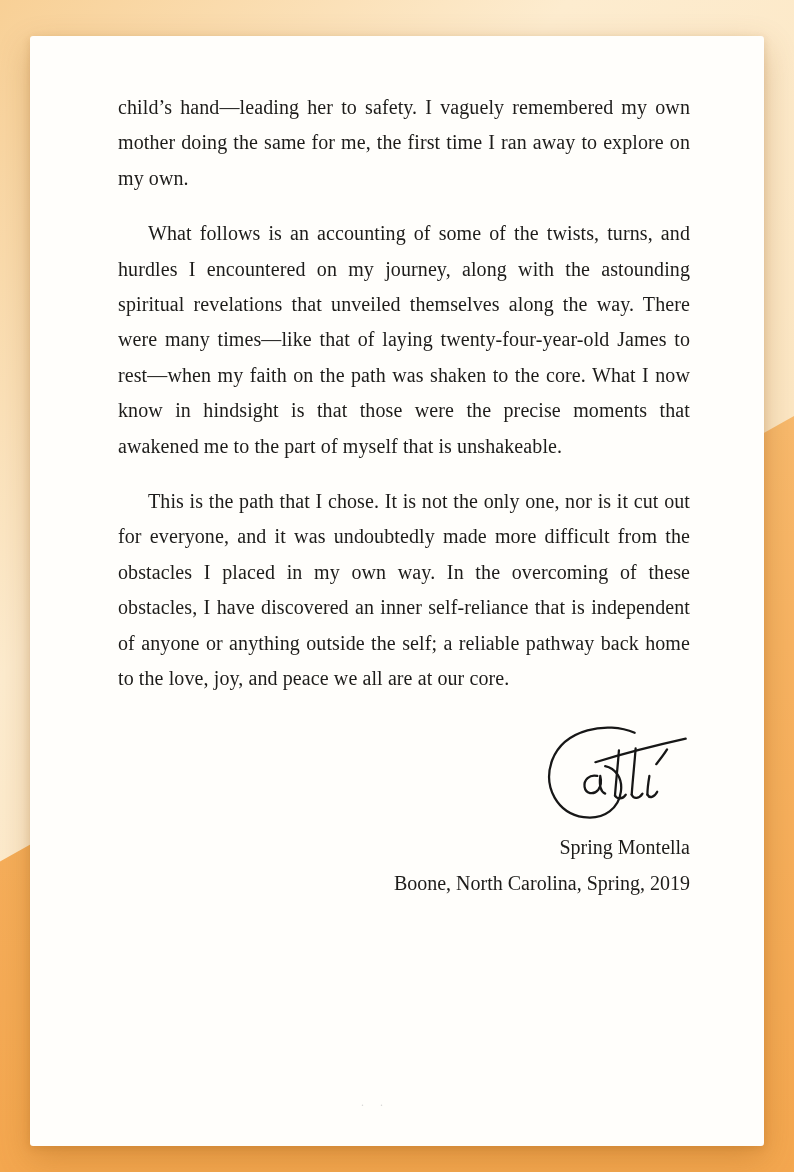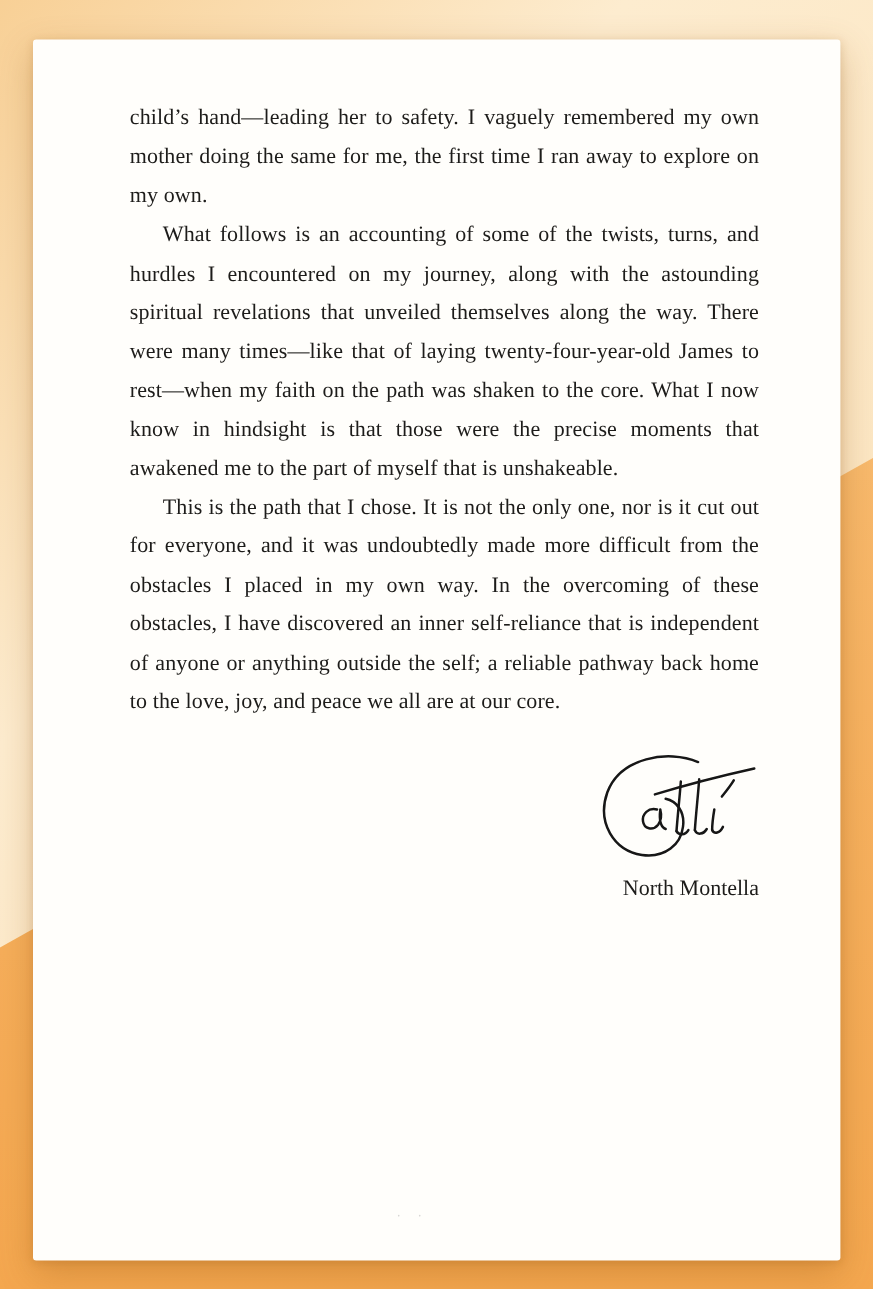--- a/index.html
+++ b/index.html
@@ -35,21 +35,21 @@
     font-family: Liberation Serif, serif;
   }
 
   .body-text .para {
     font-size: 20px;
     line-height: 35.4px;
     text-align: justify;
     color: #1d1c1a;
     letter-spacing: 0.1px;
   }
-  .body-text .para.indent { text-indent: 30px; }
+  .body-text .para.indent { text-indent: 30px; margin-top: 20px; }
 
   .signature-block {
     margin-top: 22px;
     text-align: right;
   }
   .sig-svg {
     display: inline-block;
     width: 158px;
     height: 110px;
     margin-right: -4px;
@@ -102,19 +102,20 @@
         <path d="M 101 30 C 100 44, 98 62, 97 77"></path>
         <path d="M 97 77 C 99 82, 105 81, 108 76"></path>
 
         <path d="M 115 58 C 114 64, 113 72, 113 77"></path>
         <path d="M 113 77 C 115 81, 120 80, 123 74"></path>
 
         <path d="M 60 44 C 86 36, 116 28, 152 20"></path>
 
         <path d="M 122 46 C 126 41, 130 36, 133 31"></path>
       </svg>
-      <div class="author-name">North Montella</div>
+      <div class="author-name">Spring Montella</div>
+      <div class="author-location">Boone, North Carolina, Spring, 2019</div>
     </div>
 
     <div class="footer-mark">· ·</div>
 
   </div>
 </div>
 
 </body></html>

